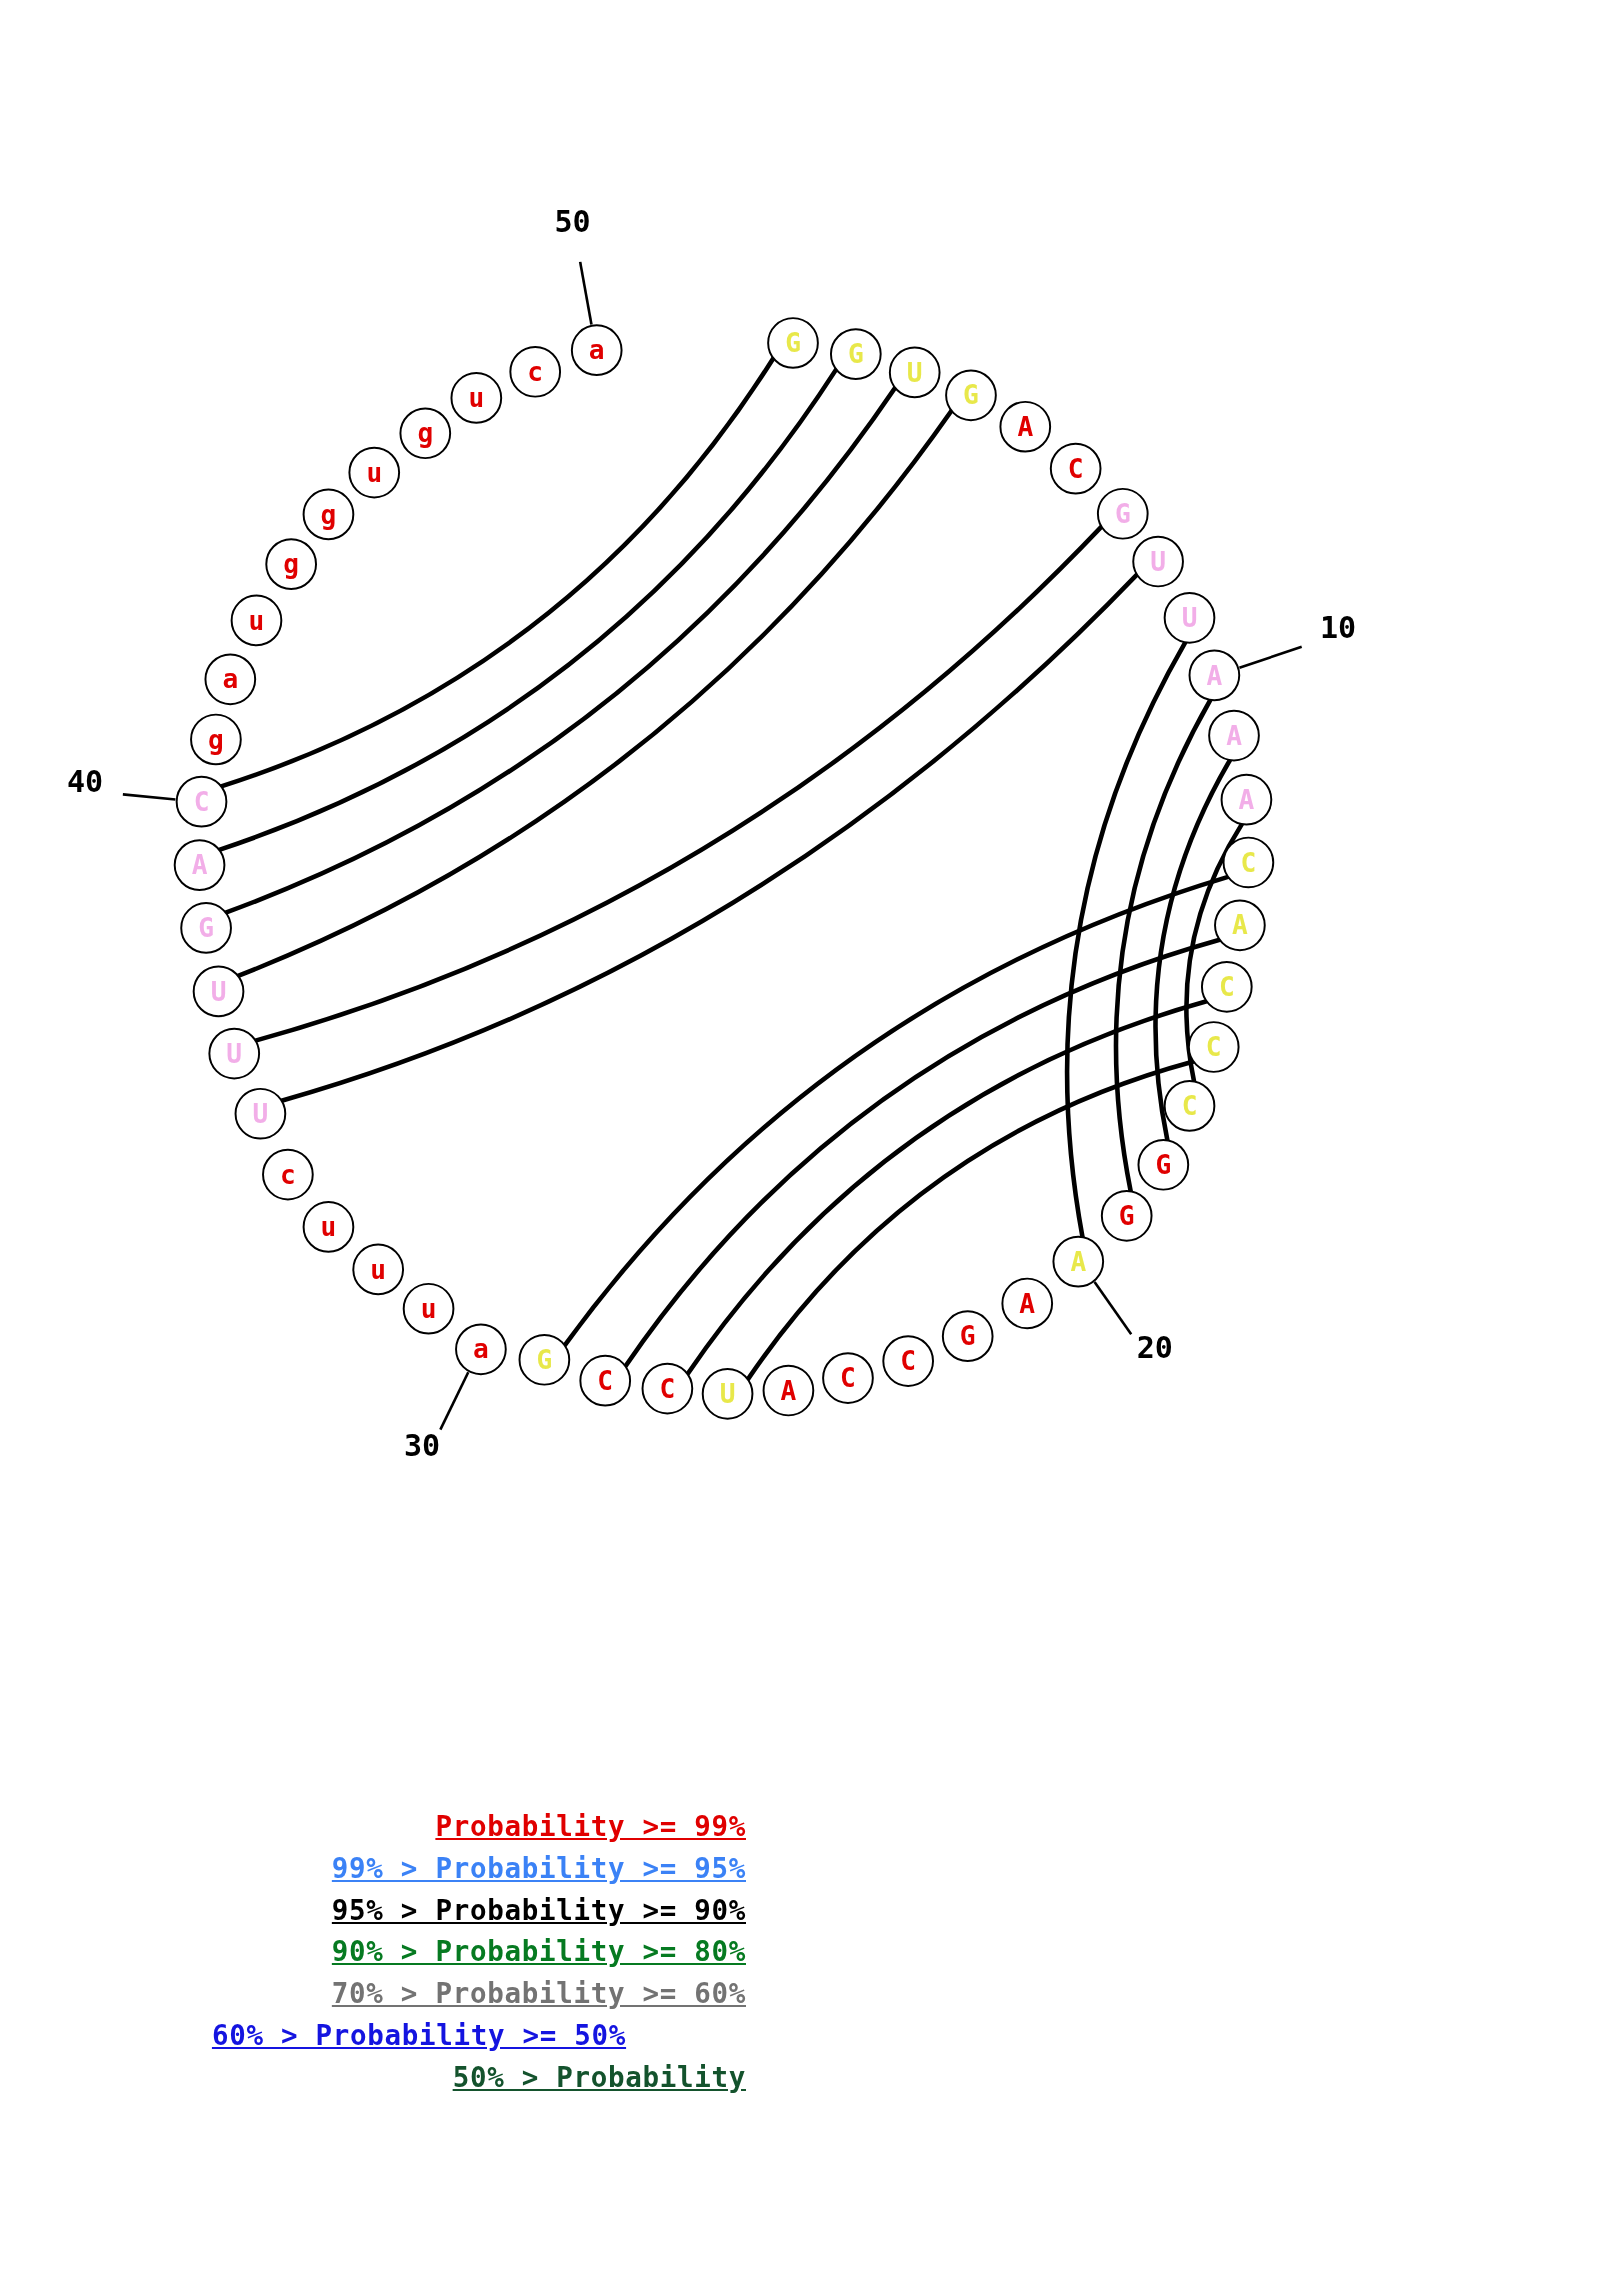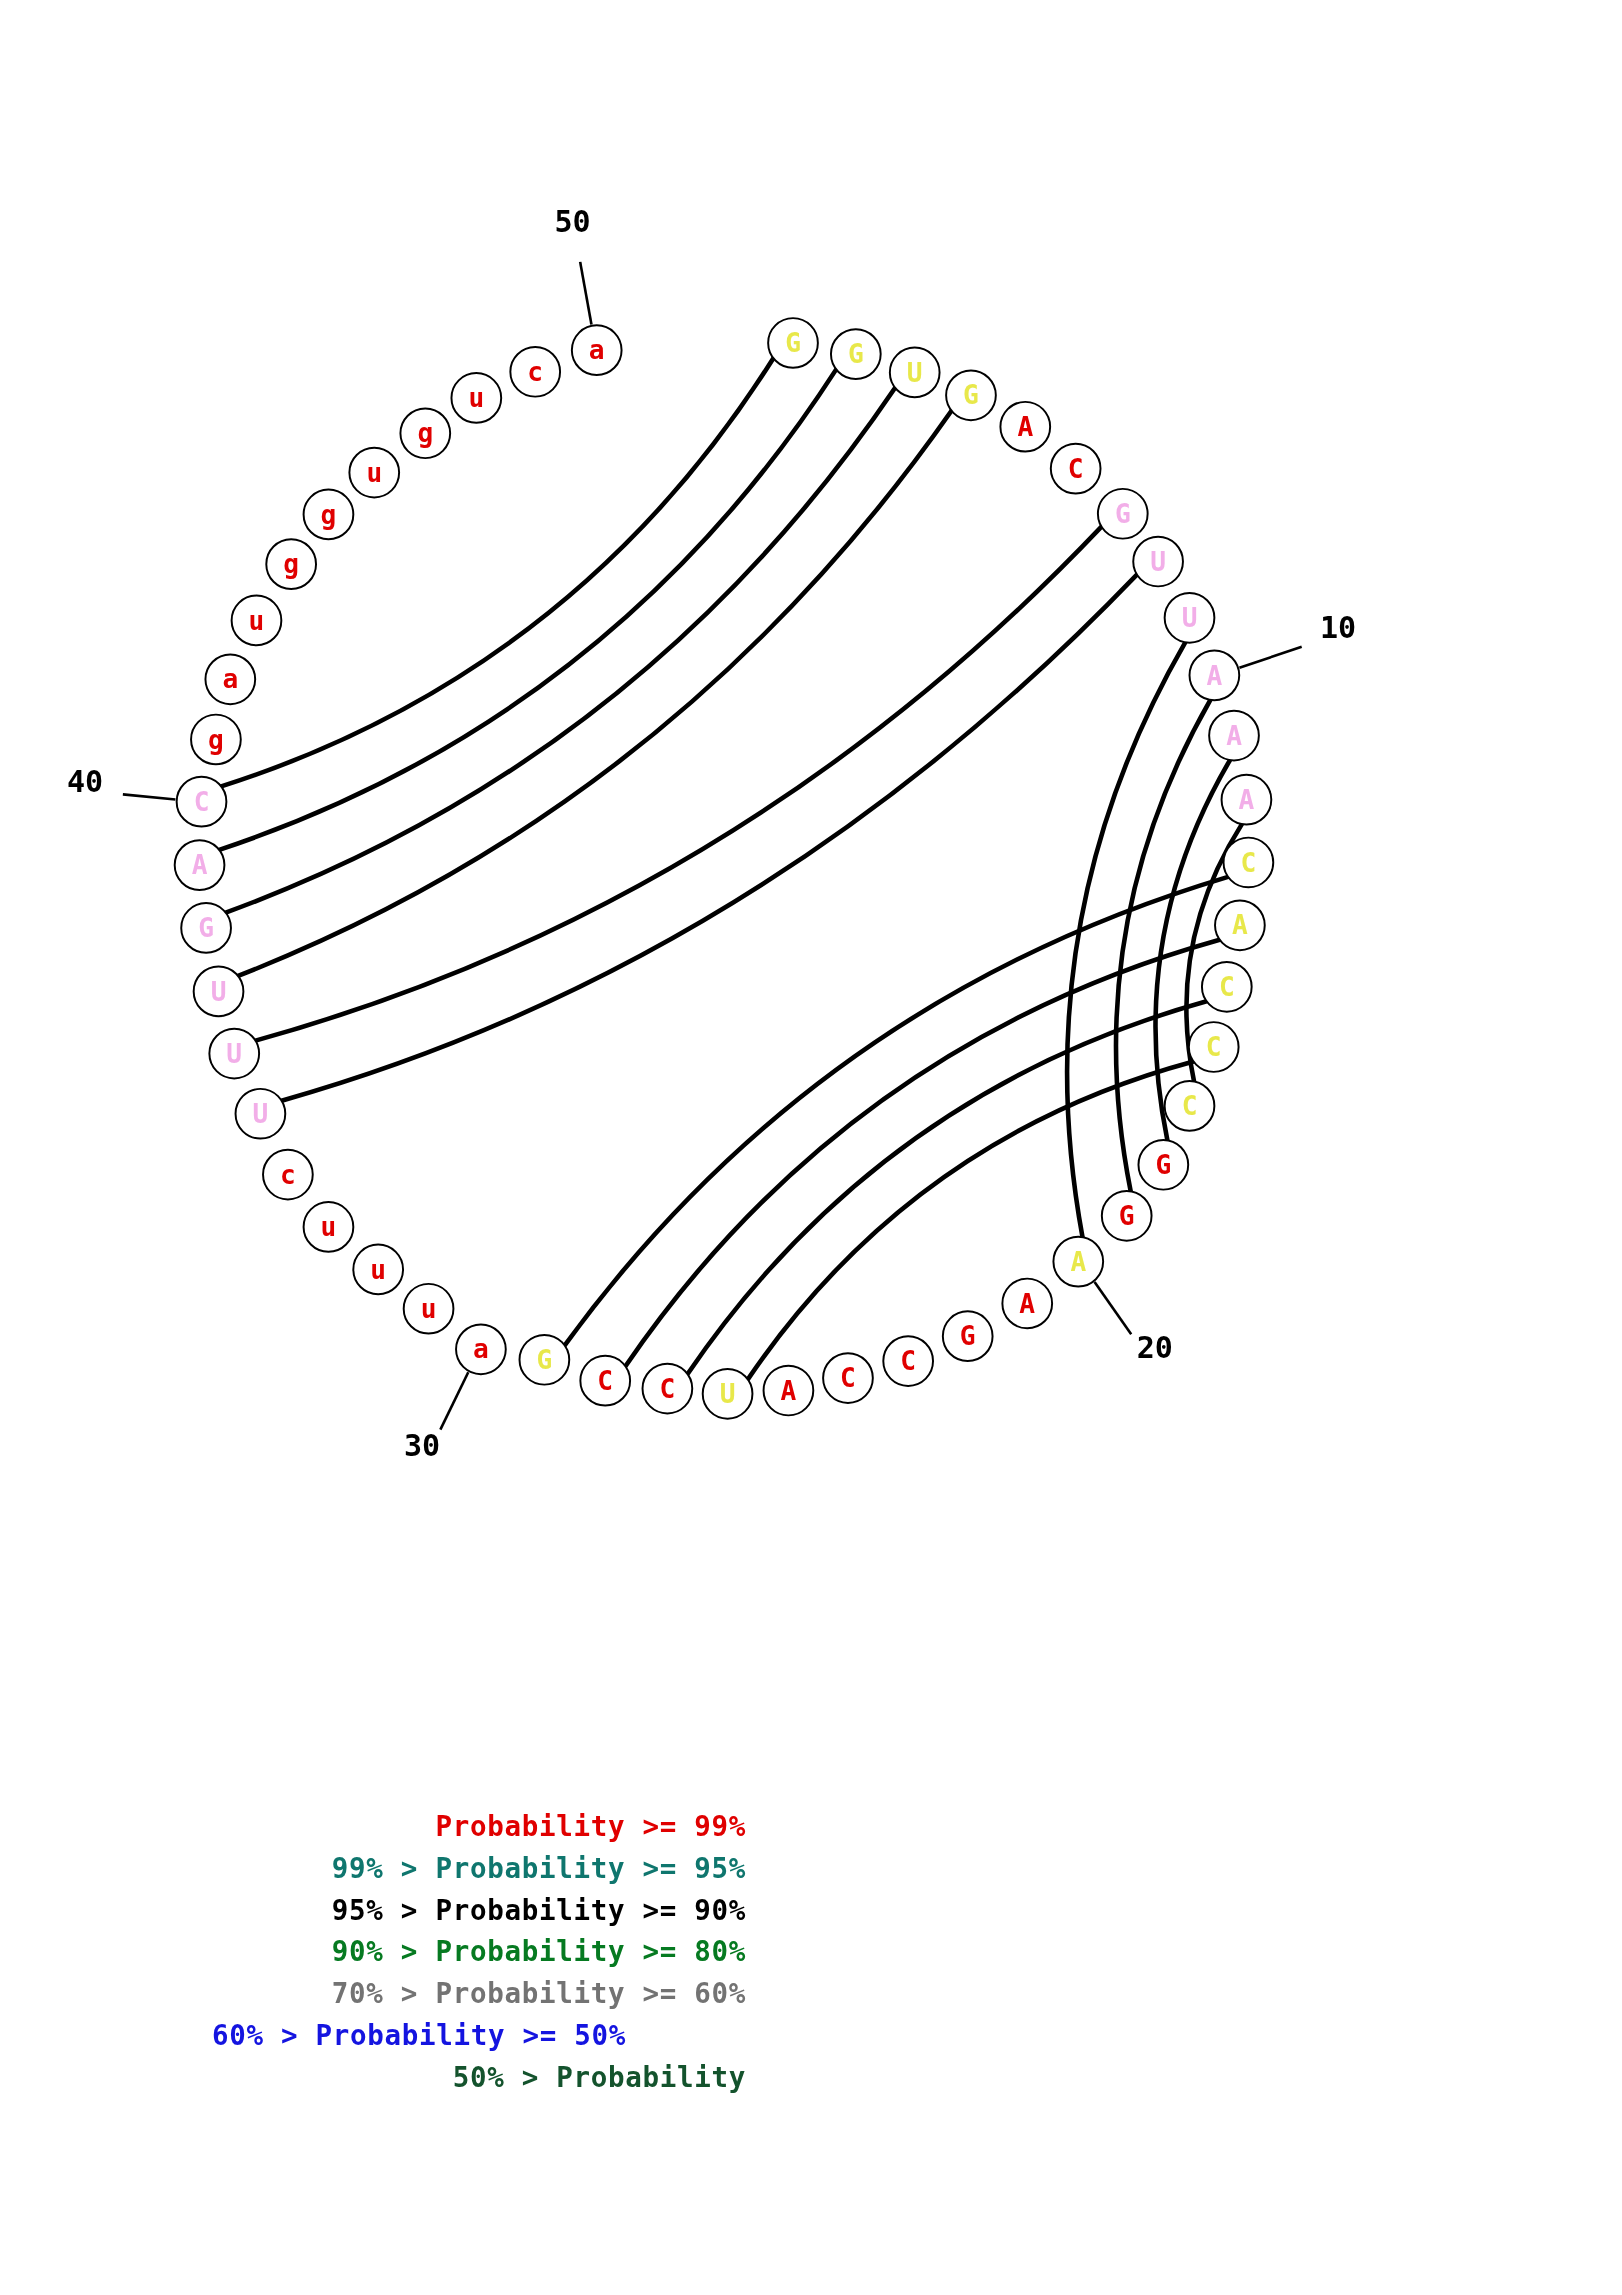--- a/index.html
+++ b/index.html
@@ -29,20 +29,21 @@
   }
   .legend-row {
     font-family: "DejaVu Sans Mono", monospace;
     font-size: 27.5px;
     font-weight: bold;
     letter-spacing: 0.7px;
     line-height: 1.52;
     white-space: pre;
     text-align: right;
     width: 654px;
+    text-decoration: underline;
   }
   .legend-intended {
     font-family: "DejaVu Sans Mono", monospace;
     font-size: 27.5px;
     font-weight: bold;
     letter-spacing: 0.7px;
     color: #000000;
     text-align: left;
     margin-top: 5.2px;
     padding-left: 11.8px;
@@ -287,21 +288,21 @@
         <text x="130" y="1210" text-anchor="middle" font-size="46" fill="#000000">40</text>
         <line x1="886.678057723324" y1="400.0579300788081" x2="903.9461670873628" y2="495.819191235819" stroke="#000000" stroke-width="4"></line>
         <text x="875" y="355" text-anchor="middle" font-size="46" fill="#000000">50</text>
       </g>
     </svg>
 </div>
 
 <div id="legend">
   <div class="legend-rows">
       <div class="legend-row" style="color: rgb(224, 0, 0);">Probability &gt;= 99%</div>
-      <div class="legend-row" style="color: #0f766e;">99% &gt; Probability &gt;= 95%</div>
+      <div class="legend-row" style="color: #3b82f6;">99% &gt; Probability &gt;= 95%</div>
       <div class="legend-row" style="color: #000000;">95% &gt; Probability &gt;= 90%</div>
       <div class="legend-row" style="color: rgb(6, 122, 33);">90% &gt; Probability &gt;= 80%</div>
       <div class="legend-row" style="color: #737373;">70% &gt; Probability &gt;= 60%</div>
       <div class="legend-row" style="color: rgb(20, 20, 224); text-align: center;">60% &gt; Probability &gt;= 50%</div>
       <div class="legend-row" style="color: #14532d;">50% &gt; Probability</div>
     </div>
 </div>
 
 
 </body></html>

